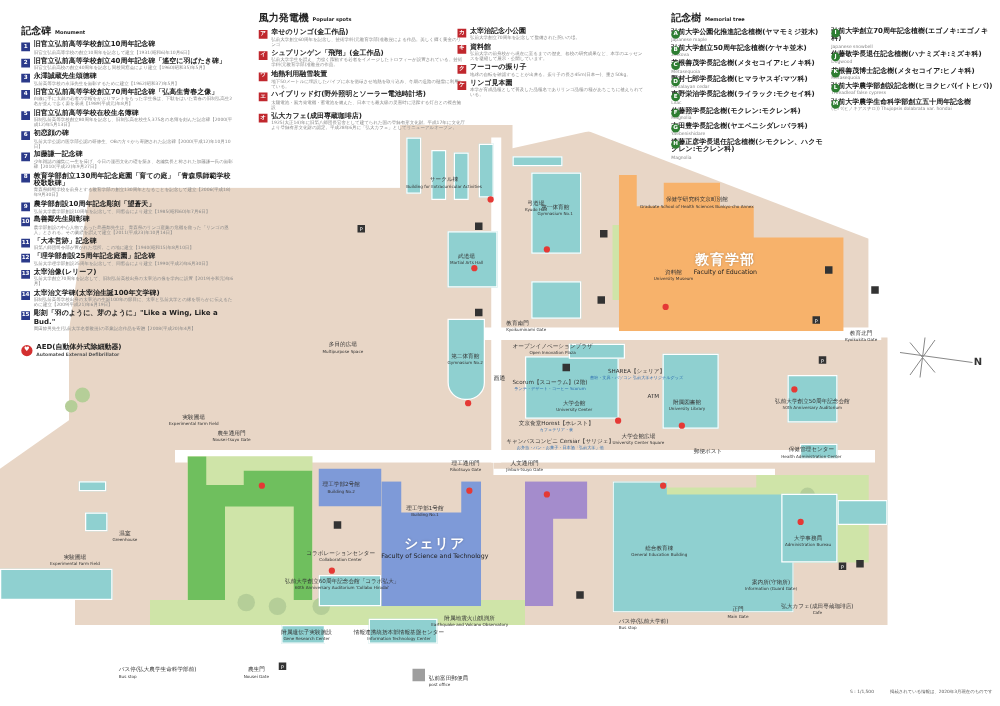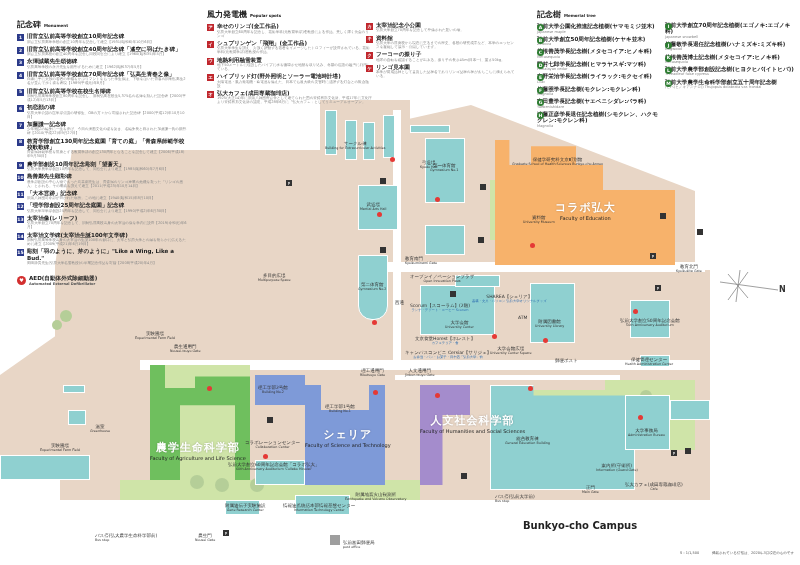--- a/index.html
+++ b/index.html
@@ -110,34 +110,26 @@
   <div class="blk bld" style="left:63px;top:385px;width:22px;height:8px;"></div>
 
   <div class="blk edu" style="left:495px;top:140px;width:180px;height:125px;clip-path:polygon(0 0,8% 0,8% 20%,20% 20%,20% 5%,45% 5%,45% 20%,60% 20%,60% 40%,100% 40%,100% 100%,0 100%);"></div>
   <div class="blk agr" style="left:150px;top:365px;width:100px;height:115px;clip-path:polygon(0 0,15% 0,15% 20%,45% 20%,45% 10%,100% 10%,100% 100%,85% 100%,85% 35%,30% 35%,30% 100%,0 100%);"></div>
   <div class="blk sci" style="left:255px;top:375px;width:50px;height:30px;"></div>
   <div class="blk sci" style="left:305px;top:385px;width:80px;height:100px;clip-path:polygon(0 0,20% 0,20% 25%,80% 25%,80% 0,100% 0,100% 100%,0 100%);"></div>
   <div class="blk hum" style="left:420px;top:385px;width:50px;height:100px;clip-path:polygon(0 0,100% 0,100% 30%,45% 30%,45% 100%,0 100%);"></div>
   <div class="blk post" style="left:330px;top:535px;width:10px;height:10px;"></div>
 
   <div class="fac-label" style="left:555px;top:200px;">
-    <span class="jp">コラボ弘大</span>
+    <span class="jp">教育学部</span>
     <span class="en">Faculty of Education</span>
-  </div>
-  <div class="fac-label" style="left:150px;top:440px;">
-    <span class="jp">農学生命科学部</span>
-    <span class="en">Faculty of Agriculture and Life Science</span>
   </div>
   <div class="fac-label" style="left:305px;top:427px;">
     <span class="jp">シェリア</span>
     <span class="en">Faculty of Science and Technology</span>
-  </div>
-  <div class="fac-label" style="left:420px;top:413px;">
-    <span class="jp">人文社会科学部</span>
-    <span class="en">Faculty of Humanities and Social Sciences</span>
   </div>
 
   <div class="label" style="left:420px;top:160px;">
       <span class="jp">弓道場</span>
       <span class="en">Kyudo Hall</span>
     </div>
   <div class="label" style="left:430px;top:163px;">
       <span class="jp">第一体育館</span>
       <span class="en">Gymnasium No.1</span>
     </div>
@@ -635,16 +627,15 @@
   <div class="legend-item">
       <span class="badge tree">M</span>
       <div>
         <div class="item-main">弘前大学農学生命科学部創立五十周年記念樹</div>
         <div class="item-sub">(ヒバ(ヒノキアスナロ)) Thujopsis dolabrata var. hondai</div>
       </div>
     </div>
 </div>
 
 <div class="campus-title">
-  <span class="en">Bunkyo-cho Campus</span>
 </div>
 <div class="scale">S：1/1,500</div>
 <div class="note">掲載されている情報は、2020年3月現在のものです</div>
 
 </body></html>

